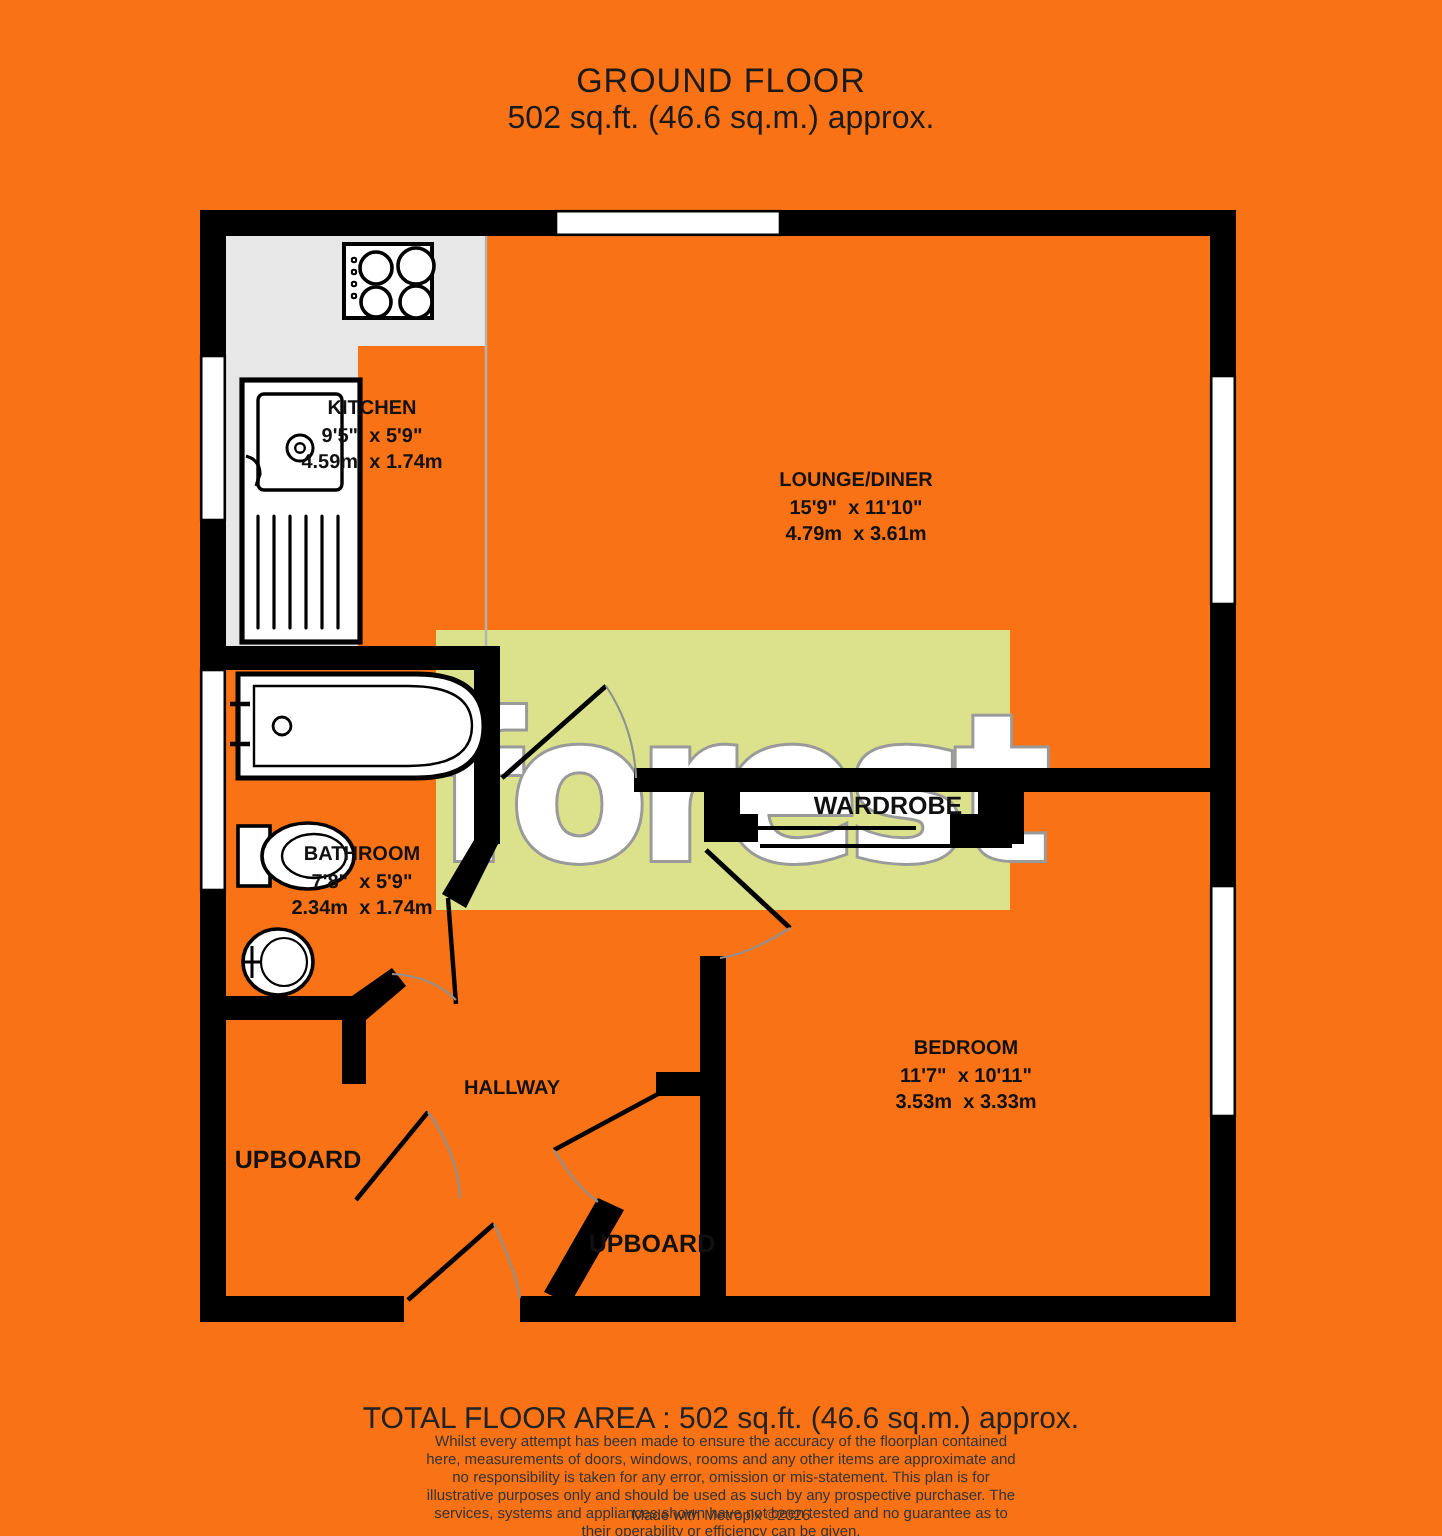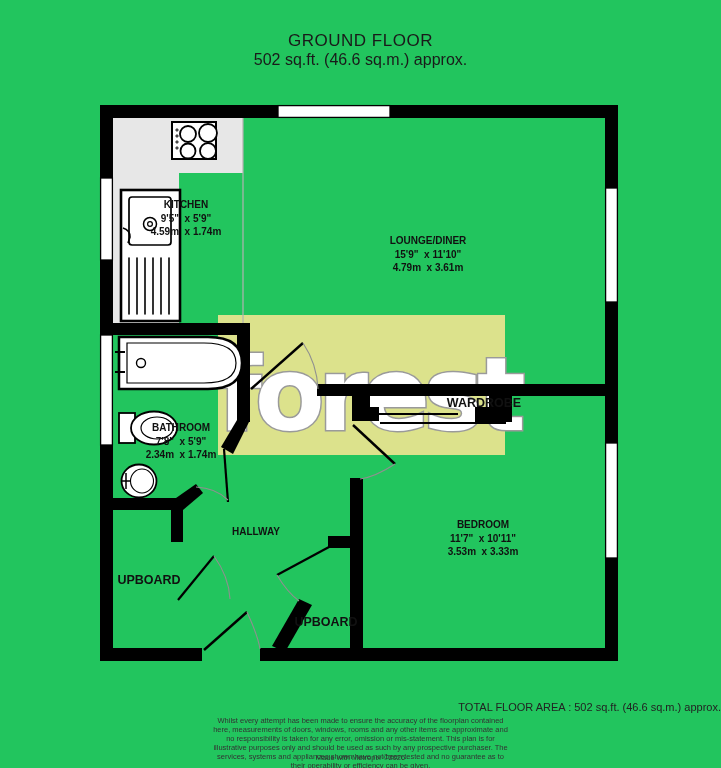--- a/index.html
+++ b/index.html
@@ -1,27 +1,27 @@
 <!DOCTYPE html>
 <html><head>
 <meta charset="utf-8">
 <style>
   html,body{margin:0;padding:0;background:#fff;}
   body{font-family:"Liberation Sans",sans-serif;color:#1a1a1a;}
-  #page{position:relative;width:721px;height:768px;background:#22c55e;overflow:hidden;}
+  #page{position:relative;width:721px;height:768px;background:#f97316;overflow:hidden;}
   #plan-svg{position:absolute;left:0;top:0;}
   .titleblock{position:absolute;top:31px;left:0;width:721px;text-align:center;line-height:19px;}
   .title-line1{font-size:17px;letter-spacing:.5px;}
   .title-line2{font-size:16px;}
   .room-label{position:absolute;text-align:center;transform:translateX(-50%);
     font-weight:bold;font-size:10px;line-height:13.5px;color:#111;}
   .room-label span{display:block;white-space:pre;}
   .small-label{font-size:12.5px;}
   .footer{position:absolute;left:0;width:721px;text-align:center;}
-  .footer-total{top:701px;font-size:11px;color:#222;text-align:right;}
+  .footer-total{top:701px;font-size:15px;color:#222;}
   .footer-disclaimer{top:717px;}
   .footer-disclaimer .disc{width:300px;margin:0 auto;font-size:7.5px;line-height:8.9px;color:#333;}
   .footer-credit{top:753px;font-size:7.5px;color:#333;}
 </style>
 </head>
 <body>
 
 <div id="page">
 
   <div class="titleblock">
@@ -183,31 +183,31 @@
     <span>15'9"  x 11'10"</span>
     <span>4.79m  x 3.61m</span>
   </div>
 
   <div class="room-label" style="left:181px;top:377px;margin-top:44px;">
     <span>BATHROOM</span>
     <span>7'8"  x 5'9"</span>
     <span>2.34m  x 1.74m</span>
   </div>
 
-  <div class="room-label small-label" style="left:444px;top:397px;margin-left:40px;">
+  <div class="room-label small-label" style="left:444px;top:397px;">
     <span>WARDROBE</span>
   </div>
 
   <div class="room-label" style="left:483px;top:518px;">
     <span>BEDROOM</span>
     <span>11'7"  x 10'11"</span>
     <span>3.53m  x 3.33m</span>
   </div>
 
-  <div class="room-label" style="left:256px;top:525px;">
+  <div class="room-label" style="left:256px;top:538px;">
     <span>HALLWAY</span>
   </div>
 
   <div class="room-label small-label" style="left:149px;top:574px;">
     <span>UPBOARD</span>
   </div>
 
   <div class="room-label small-label" style="left:326px;top:616px;">
     <span>UPBOARD</span>
   </div>

